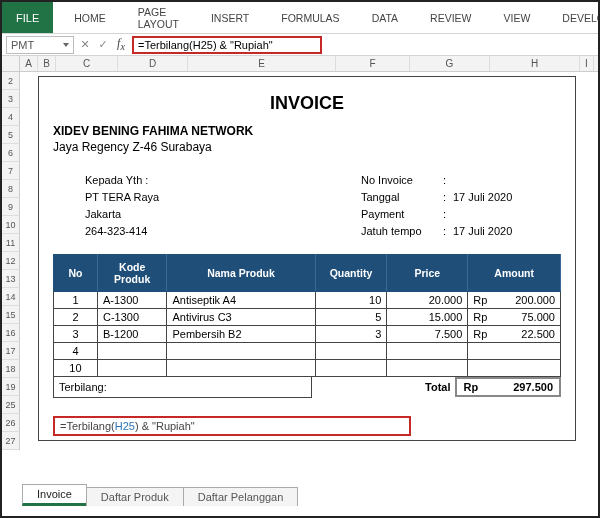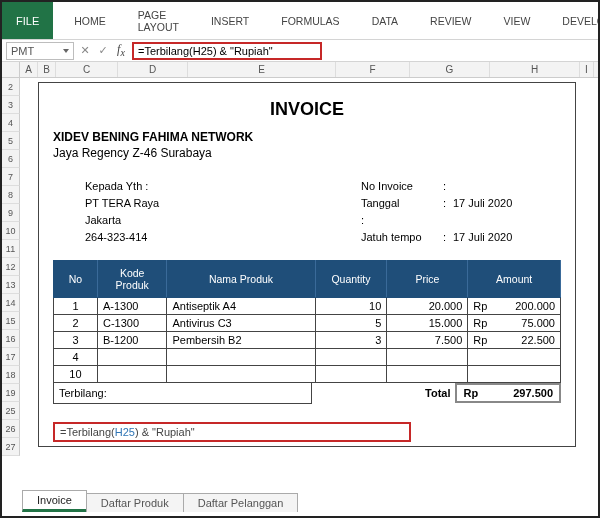--- a/index.html
+++ b/index.html
@@ -9,21 +9,21 @@
     font-size: 11px;
     background: #fff;
     width: 600px; height: 518px;
     border: 2px solid #222;
     overflow: hidden;
     position: relative;
   }
   
   .ribbon {
     display: flex; align-items: center;
-    height: 38px;
+    height: 32px;
     background: #fff;
     border-bottom: 1px solid #d4d4d4;
     padding: 0;
   }
   .ribbon .file-tab {
     background: #217346;
     color: #fff;
     font-size: 11px;
     padding: 4px 14px;
     height: 100%;
@@ -129,21 +129,21 @@
   .meta-right .mcolon { flex: 0 0 10px; }
   .meta-right .mval { flex: 1; }
   
   .inv-table { width: 100%; border-collapse: collapse; margin-top: 14px; font-size: 11px;}
   .inv-table th {
     background: #1f4e79;
     color: #fff;
     border: 1px solid #1f4e79;
     border-right: 1px solid #3a6a99;
     padding: 6px 4px;
-    font-weight: normal;
+    font-weight: bold;
     font-size: 10.5px;
     text-align: center;
     vertical-align: middle;
   }
   .inv-table td {
     border: 1px solid #444;
     padding: 2px 5px;
     height: 17px;
   }
   .inv-table td.center { text-align: center; }
@@ -282,20 +282,21 @@
               <span class="mlabel">No Invoice</span>
               <span class="mcolon">:</span>
               <span class="mval"></span>
             </div>
           <div class="mrow">
               <span class="mlabel">Tanggal</span>
               <span class="mcolon">:</span>
               <span class="mval">17 Juli 2020</span>
             </div>
           <div class="mrow">
+              <span class="mlabel">Payment</span>
               <span class="mcolon">:</span>
               <span class="mval"></span>
             </div>
           <div class="mrow">
               <span class="mlabel">Jatuh tempo</span>
               <span class="mcolon">:</span>
               <span class="mval">17 Juli 2020</span>
             </div>
         </div>
       </div>

